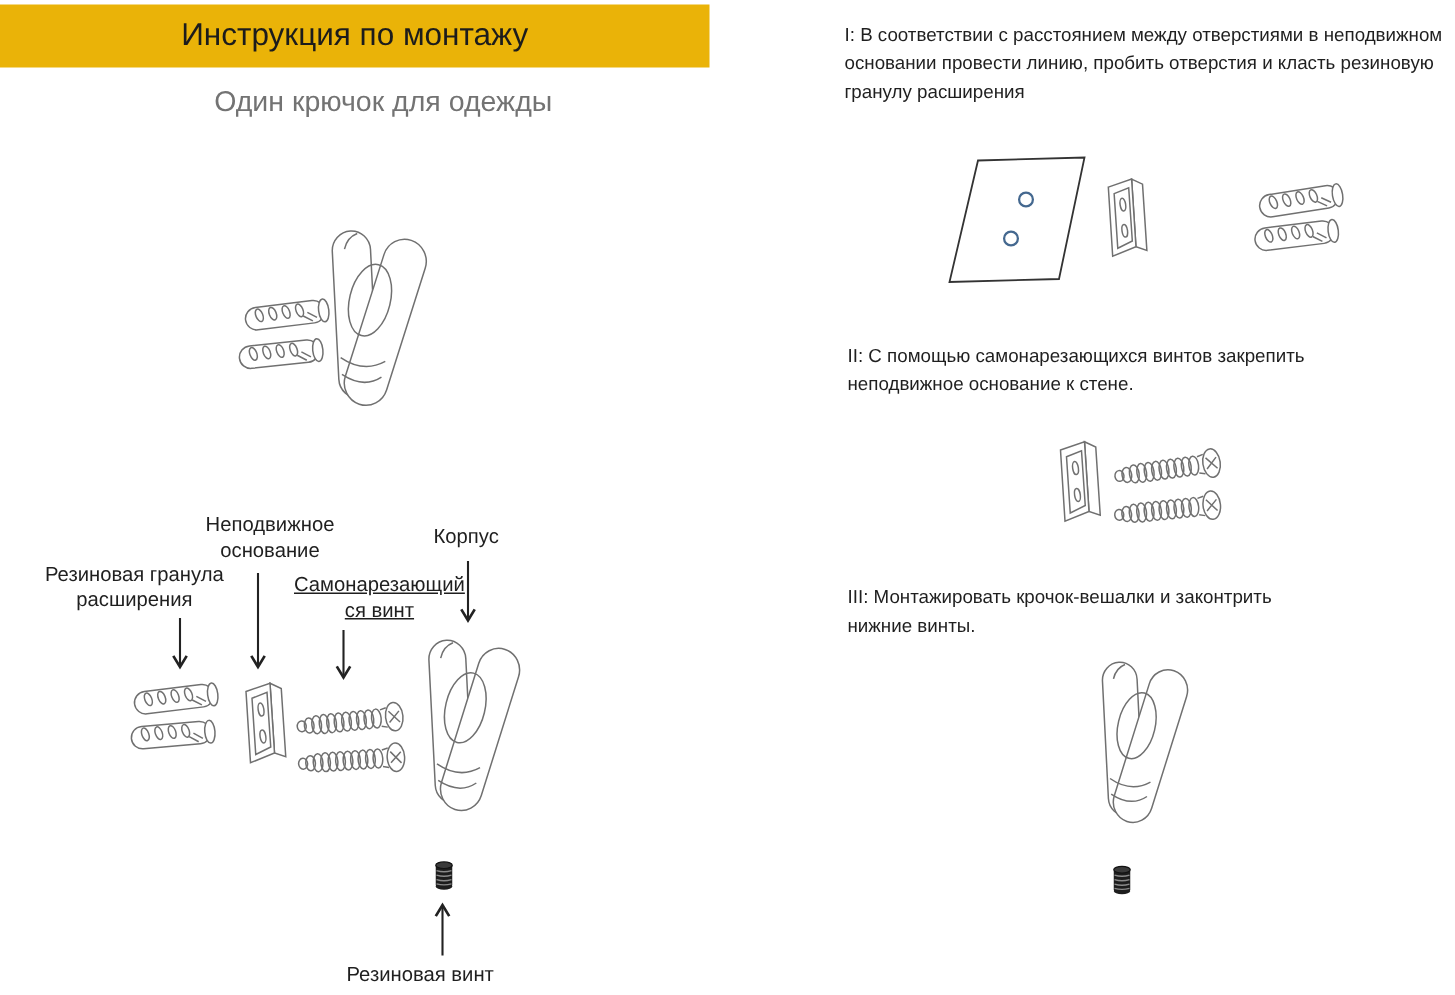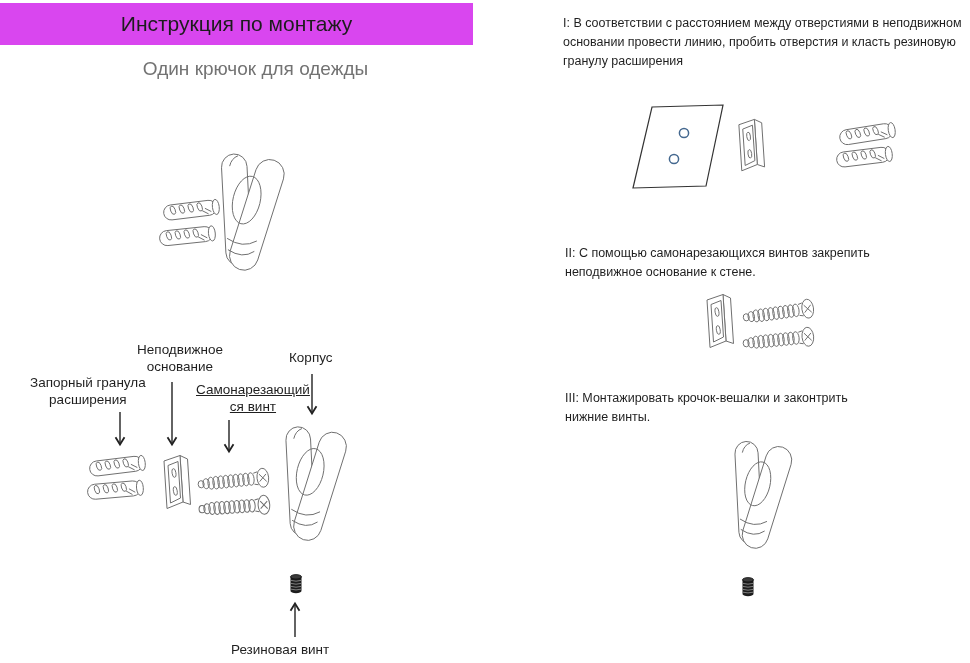--- a/index.html
+++ b/index.html
@@ -4,21 +4,21 @@
 <style>
   html,body { margin:0; padding:0; background:#fff; }
   .page {
     position:relative; width:970px; height:663px; background:#ffffff;
     font-family:"Liberation Sans", sans-serif; color:#262626; overflow:hidden;
   }
   .art { position:absolute; left:0; top:0; }
 
   .header-bar {
     position:absolute; left:0; top:3px; width:473px; height:42px;
-    background:#d946ef; display:flex; align-items:center; justify-content:center;
+    background:#eab308; display:flex; align-items:center; justify-content:center;
   }
   .title { font-size:21px; color:#1c1c1c; }
   .subtitle {
     position:absolute; left:63px; top:58px; width:385px;
     text-align:center; font-size:19px; color:#737373;
   }
 
   .lbl {
     position:absolute; font-size:13.5px; line-height:17px;
     white-space:pre; color:#1f1f1f;text-align:center;
@@ -27,21 +27,21 @@
   #lbl-korpus     { left:289px; top:349px; }
   #lbl-rubber     { left:30px;  top:374px; }
   #lbl-screw      { left:196px; top:381px;text-decoration:underline; }
   #lbl-lock       { left:231px; top:641px; }
 
   .step {
     position:absolute; font-size:12.5px; line-height:19px;
     white-space:pre; color:#1f1f1f;
   }
   #step-1 { left:563px; top:14px; width:402px; text-align:left; }
-  #step-2 { left:565px; top:228px;margin-top:16px; }
+  #step-2 { left:565px; top:228px; }
   #step-3 { left:565px; top:389px; }
 
   svg .vx { vector-effect:non-scaling-stroke; }
   .part   { stroke:#707070; fill:#ffffff; stroke-width:1; }
   .part-n { stroke:#707070; fill:none;    stroke-width:1; }
   .panel  { stroke:#333333; fill:#ffffff; stroke-width:1.2; }
   .hole   { stroke:#44688f; fill:#ffffff; stroke-width:1.5; }
   .arrow  { stroke:#222222; fill:none; stroke-width:1.4; marker-end:url(#arrowhead); }
 </style>
 </head>
@@ -153,21 +153,21 @@
   </svg>
 
   <div class="header-bar">
     <div class="title">Инструкция по монтажу</div>
   </div>
   <div class="subtitle">Один крючок для одежды</div>
 
   <div class="lbl" id="lbl-fixed-base">Неподвижное
 основание</div>
   <div class="lbl" id="lbl-korpus">Корпус</div>
-  <div class="lbl" id="lbl-rubber">Запорный гранула
+  <div class="lbl" id="lbl-rubber">Резиновая гранула
 расширения</div>
   <div class="lbl" id="lbl-screw">Самонарезающий
 ся винт</div>
   <div class="lbl" id="lbl-lock">Резиновая винт</div>
 
   <div class="step" id="step-1">I: В соответствии с расстоянием между отверстиями в неподвижном
 основании провести линию, пробить отверстия и класть резиновую
 гранулу расширения</div>
   <div class="step" id="step-2">II: С помощью самонарезающихся винтов закрепить
 неподвижное основание к стене.</div>

